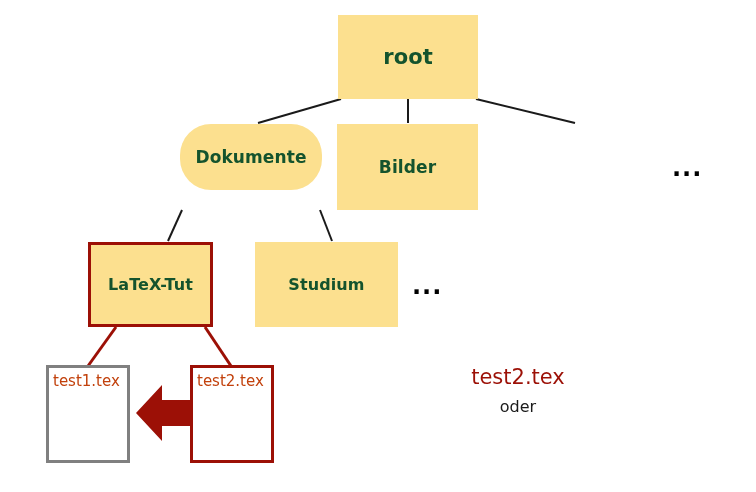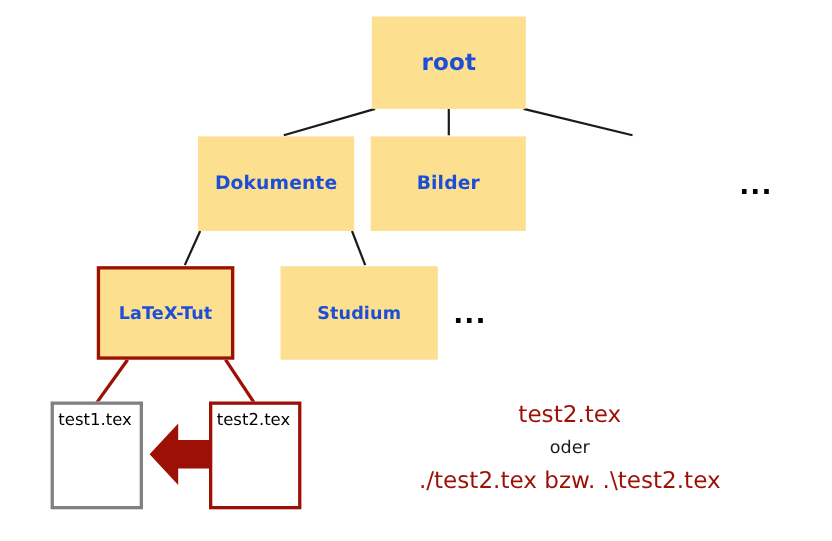--- a/index.html
+++ b/index.html
@@ -37,21 +37,21 @@
   .node {
     position: absolute;
     z-index: 2;
     box-sizing: border-box;
     display: flex;
     align-items: center;
     justify-content: center;
   }
   .node .node-label {
     font-weight: bold;
-    color: #1d4ed8;
+    color: #14532d;
     letter-spacing: 0.1px;
     text-align: center;
     line-height: 1;
   }
 
   .folder {
     background: #fce08f;
     border: 0 solid transparent;
   }
   .folder.highlight {
@@ -69,21 +69,21 @@
     z-index: 2;
     box-sizing: border-box;
     background: #ffffff;
     display: block;
   }
   .file.gray   { border: 3px solid #808080; }
   .file.redbox { border: 3px solid #9c1006; }
   .file .file-label {
     display: block;
     font-size: 15px;
-    color: #000000;
+    color: #c2410c;
     line-height: 1;
     padding: 6px 3px 0 4px;
     white-space: nowrap;
   }
 
   
   .ellipsis {
     position: absolute;
     z-index: 2;
     font-size: 24px;
@@ -132,21 +132,21 @@
 
     <line x1="116" y1="327" x2="88" y2="366" stroke="#9c1006" stroke-width="3"></line>
 
     <line x1="205" y1="327" x2="231" y2="366" stroke="#9c1006" stroke-width="3"></line>
   </svg>
 
   <div class="node folder" id="node-root" style="left:338px; top:15px; width:140px; height:84px;">
     <span class="node-label">root</span>
   </div>
 
-  <div class="node folder lvl2" style="left:180px; top:124px; width:142px; height:86px;">
+  <div class="node folder lvl2" style="left:180px; top:124px; width:142px; height:66px;border-radius:31px;">
     <span class="node-label">Dokumente</span>
   </div>
 
   <div class="node folder lvl2" style="left:337px; top:124px; width:141px; height:86px;">
     <span class="node-label">Bilder</span>
   </div>
 
 
   <div class="ellipsis" style="left:672px; top:156px;">...</div>
 
@@ -168,16 +168,15 @@
     <span class="file-label">test2.tex</span>
   </div>
 
   <svg id="arrow-left" style="left:134px; top:383px;" width="58" height="60" viewBox="0 0 58 60">
     <polygon points="2,30 28,2 28,17 56,17 56,43 28,43 28,58" fill="#9c1006"></polygon>
   </svg>
 
   <div id="caption">
     <span class="cap-line cap-red">test2.tex</span>
     <span class="cap-line cap-black">oder</span>
-    <span class="cap-line cap-red">./test2.tex bzw. .\test2.tex</span>
   </div>
 
 </div>
 
 </body></html>

